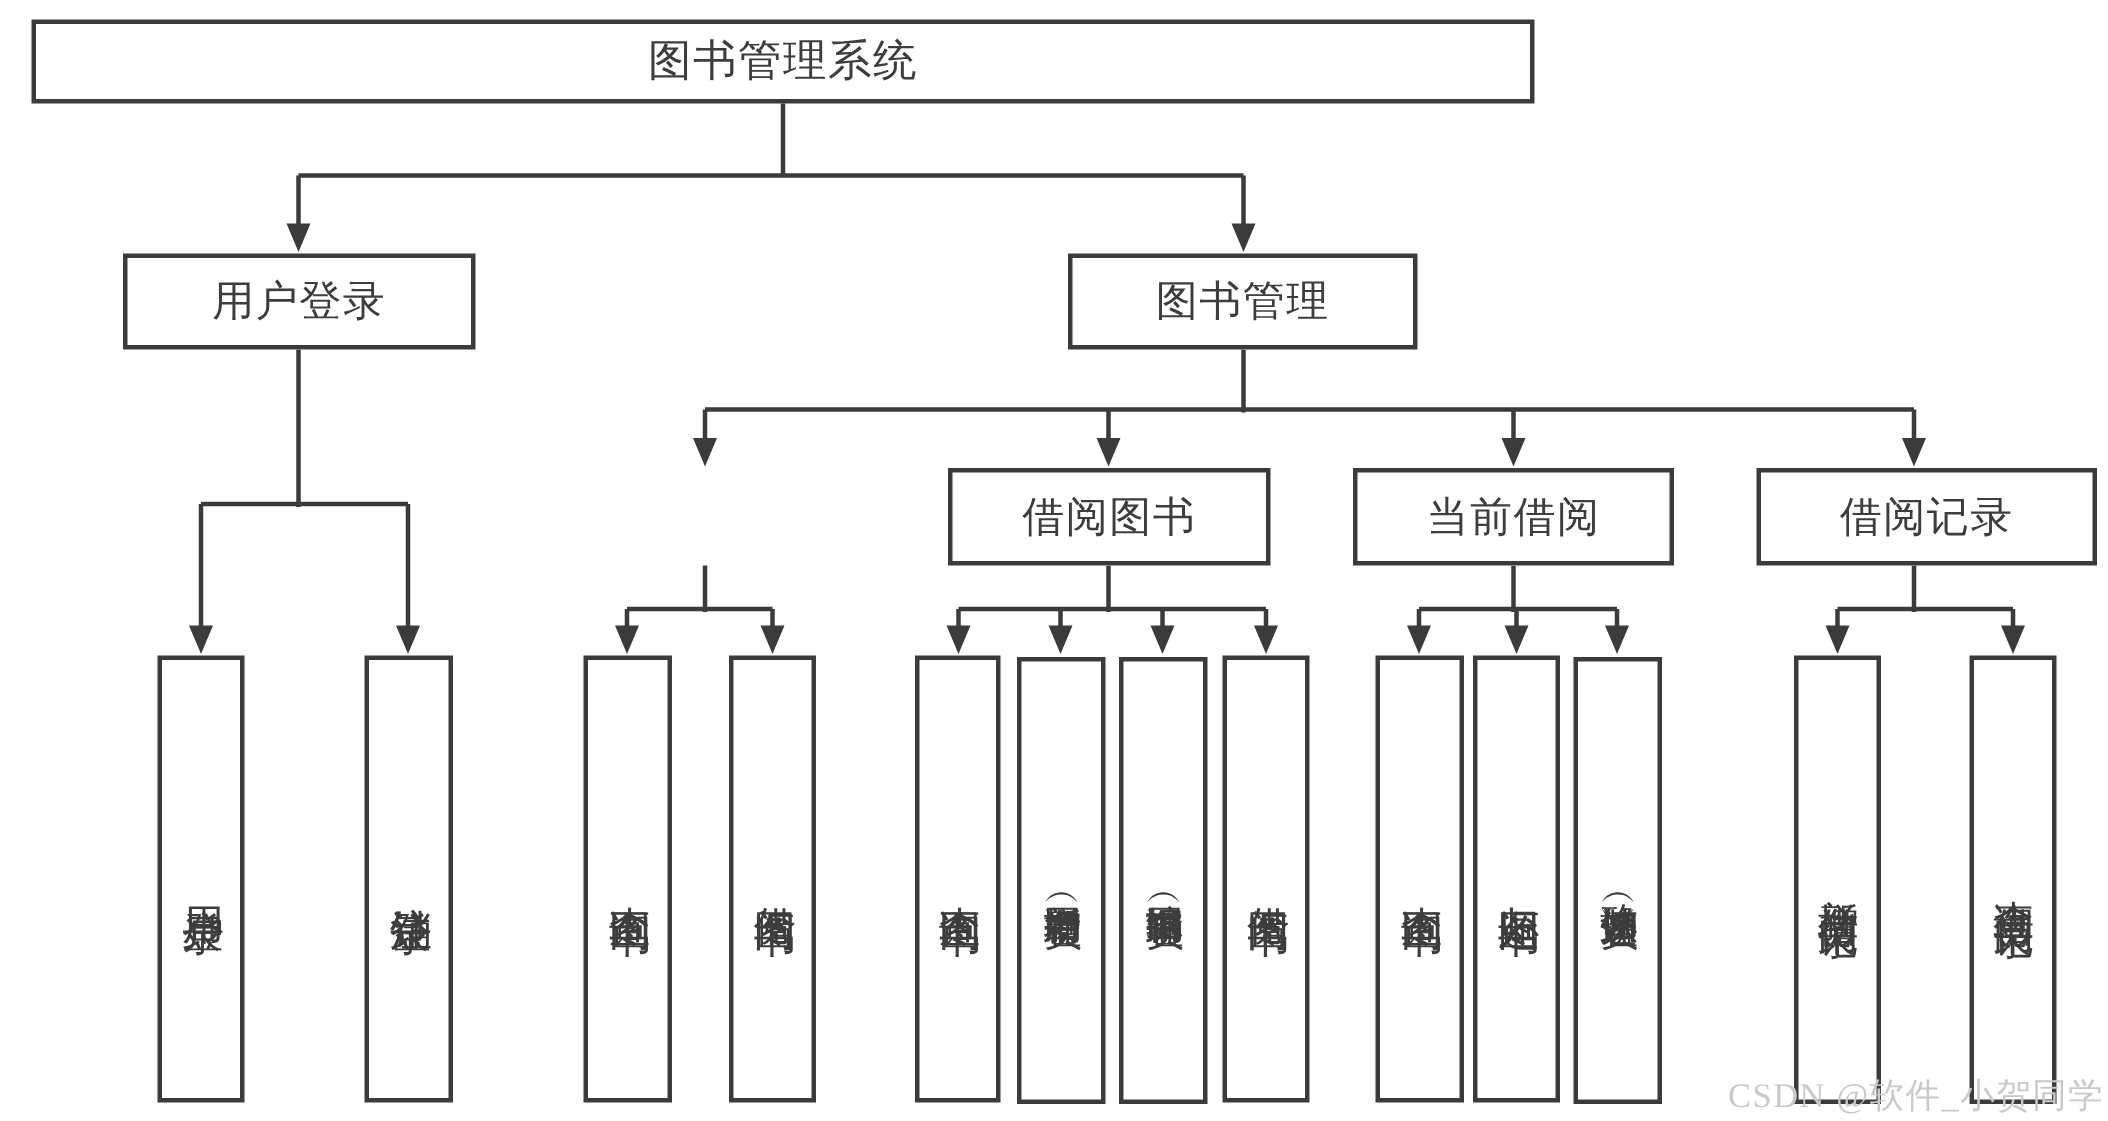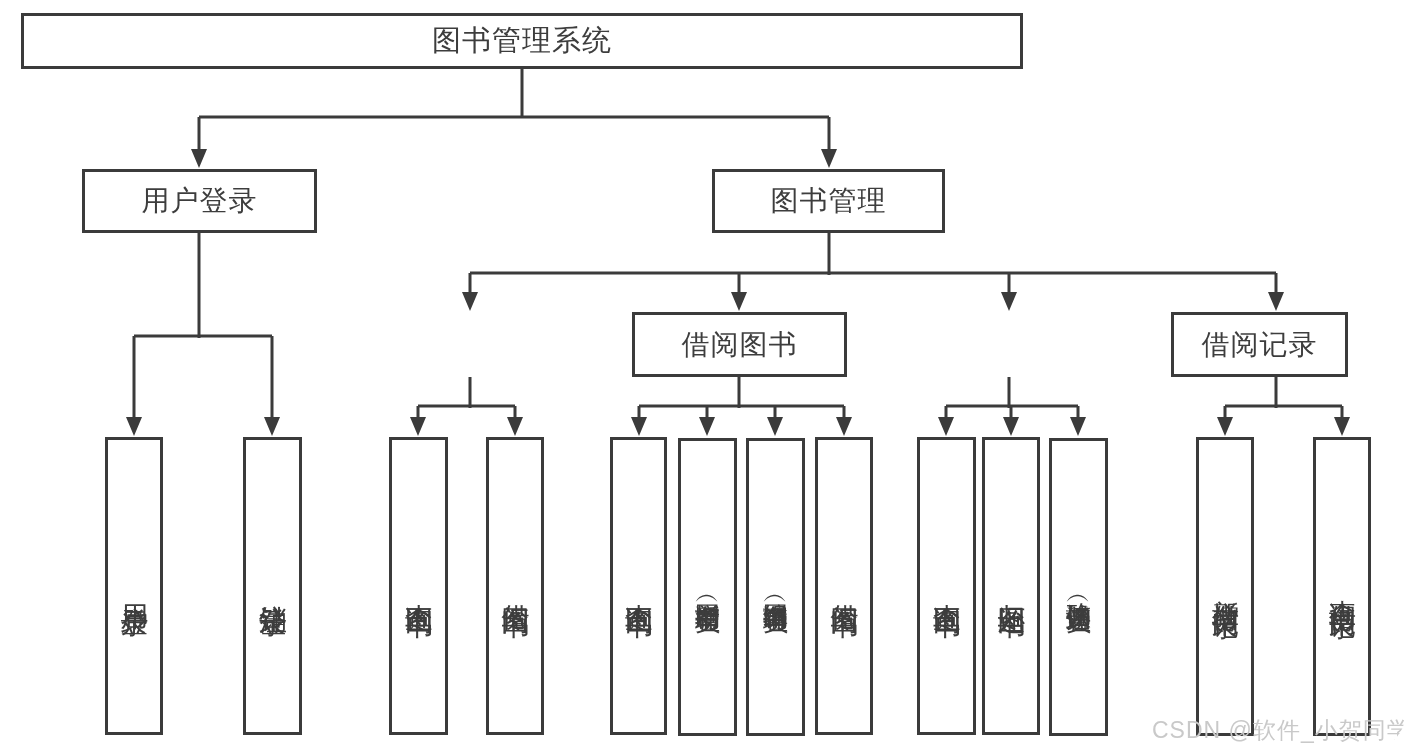--- a/index.html
+++ b/index.html
@@ -5,23 +5,22 @@
   html, body {
     margin: 0;
     padding: 0;
     background: #ffffff;
   }
   #stage {
     position: relative;
     width: 1405px;
     height: 747px;
     background: #ffffff;
-    font-family: Liberation Sans, sans-serif;
+    font-family: Liberation Serif, serif;
     overflow: hidden;
-    border-radius: 31px;
   }
   #connectors {
     position: absolute;
     left: 0;
     top: 0;
     width: 1405px;
     height: 747px;
   }
   .node {
     position: absolute;
@@ -90,21 +89,22 @@
     <path class="c-line" d="M1276 377 V408 M1225 406 H1342 M1225 406 V420 M1342 406 V420" stroke="#3b3b3b"></path>
     <path class="c-arrow" d="M1225 436 L1217 417 L1233 417 Z M1342 436 L1334 417 L1350 417 Z" fill="#3b3b3b"></path>
   </svg>
 
   <div class="node root-node" style="left:21px; top:13px; width:1002px; height:56px;">图书管理系统</div>
 
   <div class="node h-node" style="left:82px; top:169px; width:235px; height:64px;">用户登录</div>
   <div class="node h-node" style="left:712px; top:169px; width:233px; height:64px;">图书管理</div>
 
   <div class="node h-node" style="left:632px; top:312px; width:215px; height:65px;">借阅图书</div>
-  <div class="node h-node" style="left:1171px; top:312px; width:177px; height:65px;">借阅记录</div>
+  <div class="node h-node" style="left:902px; top:312px; width:214px; height:65px;">当前借阅</div>
+  <div class="node h-node" style="left:1171px; top:312px; width:227px; height:65px;">借阅记录</div>
 
   <div class="node leaf" style="left:105px; top:437px; width:58px; height:298px;">
     <span class="vtext len4">用户登录</span>
   </div>
   <div class="node leaf" style="left:243px; top:437px; width:59px; height:298px;">
     <span class="vtext len4">注销登录</span>
   </div>
 
   <div class="node leaf" style="left:389px; top:437px; width:59px; height:298px;">
     <span class="vtext len4">查询图书</span>

